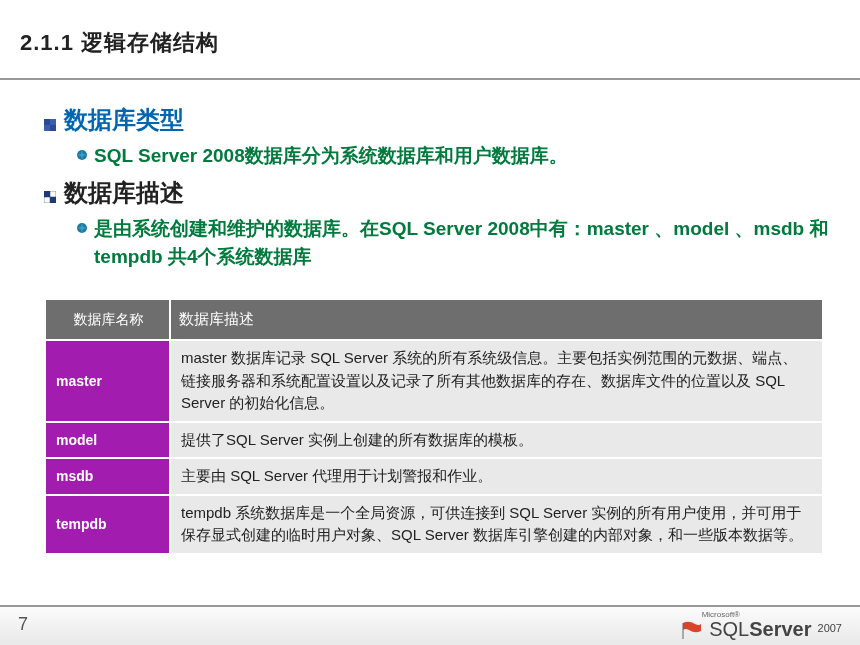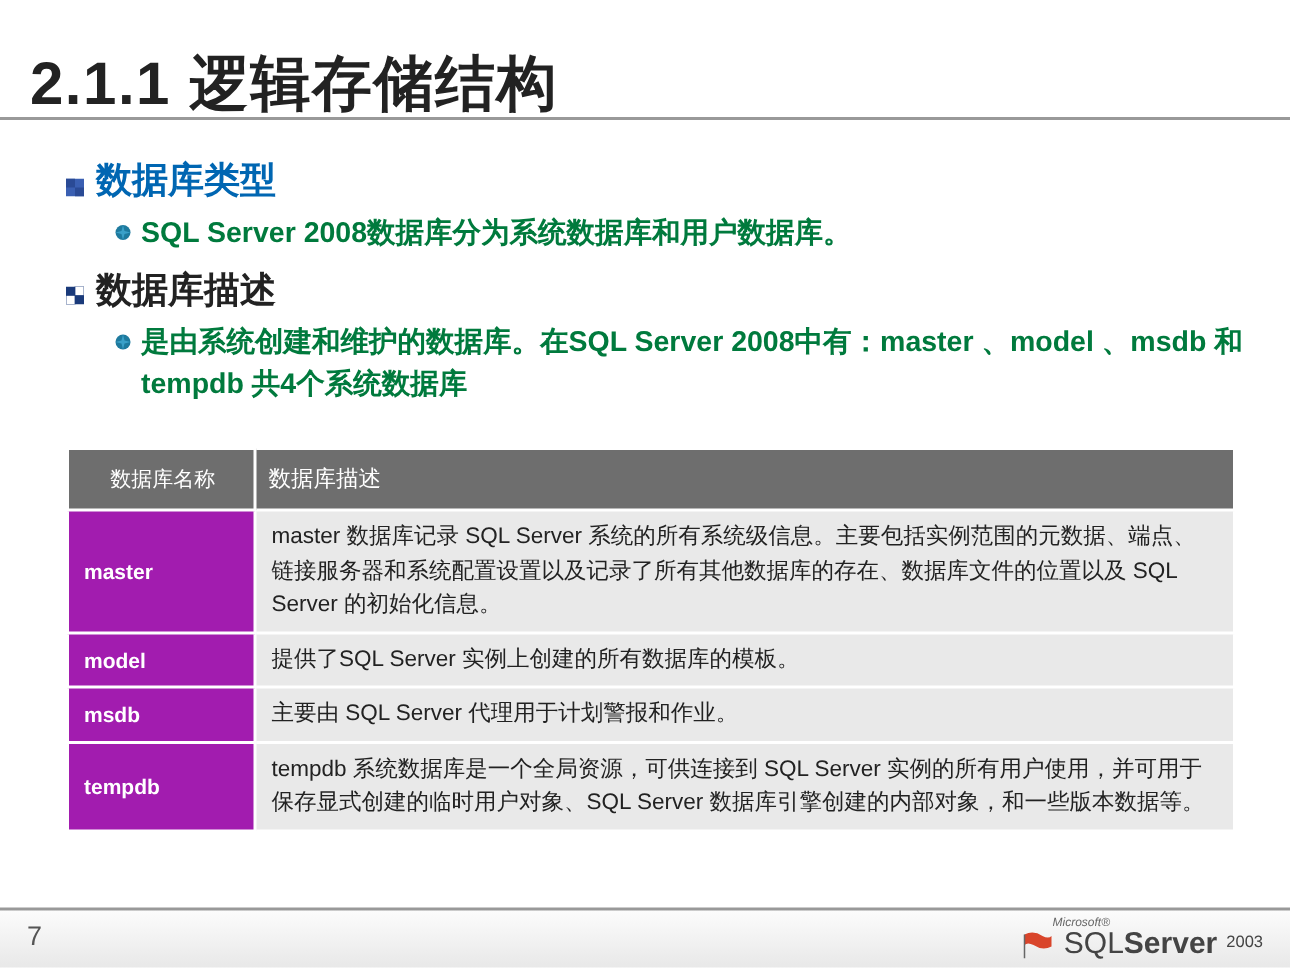--- a/index.html
+++ b/index.html
@@ -14,21 +14,21 @@
   .slide {
     width: 860px;
     height: 645px;
     position: relative;
     background: #fff;
   }
   .title {
     position: absolute;
     top: 28px;
     left: 20px;
-    font-size: 40px;
+    font-size: 22px;
     font-weight: bold;
     color: #222;
     letter-spacing: 1px;
   }
   .underline {
     position: absolute;
     top: 78px;
     left: 0;
     width: 860px;
     height: 2px;
@@ -154,21 +154,20 @@
     color: #444;
     align-self: flex-start;
     margin-top: 4px;
   }
   .logo-ms {
     font-size: 8px;
     color: #666;
     position: absolute;
     right: 120px;
     bottom: 26px;
-    font-style: italic;
   }
   .flag {
     width: 22px;
     height: 18px;
     position: relative;
   }
 </style>
 </head>
 <body>
 
@@ -247,17 +246,17 @@
     <div class="page-num">7</div>
     <div class="logo-ms">Microsoft®</div>
     <div class="logo">
       <svg class="flag" viewBox="0 0 22 18">
         <path d="M2 2 Q 8 -1 14 3 Q 18 5 20 3 L 20 10 Q 14 13 8 9 Q 4 7 2 9 Z" fill="#d9452b"></path>
         <line x1="2" y1="2" x2="2" y2="18" stroke="#666" stroke-width="1"></line>
       </svg>
       <span class="logo-text">
         <span class="sql">SQL</span><span class="srv">Server</span>
       </span>
-      <span class="logo-year">2003</span>
+      <span class="logo-year">2007</span>
     </div>
   </div>
 
 </div>
 
 </body></html>

